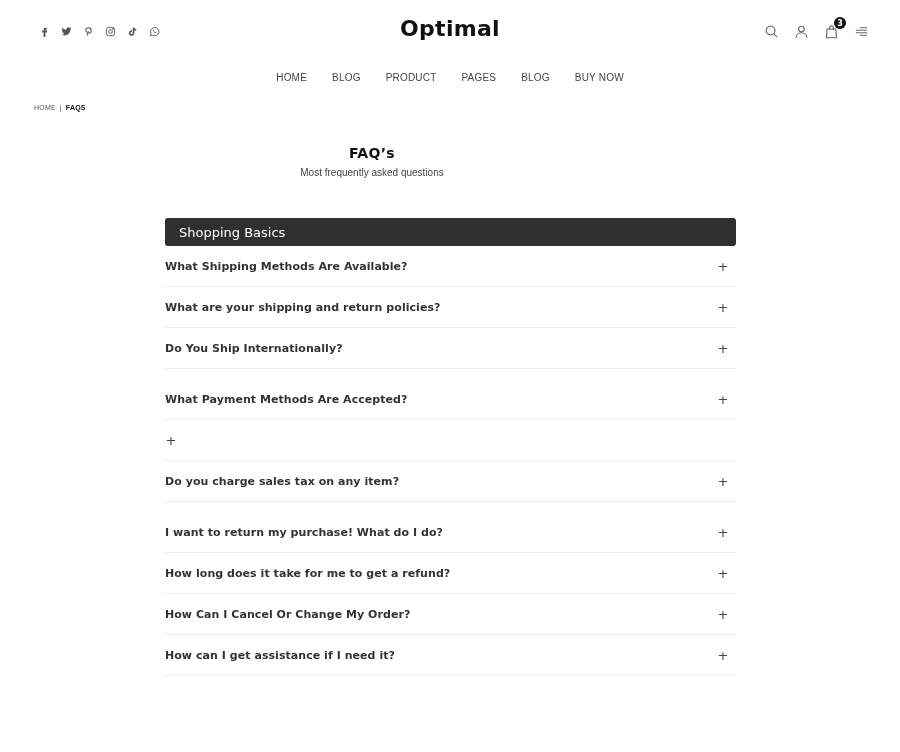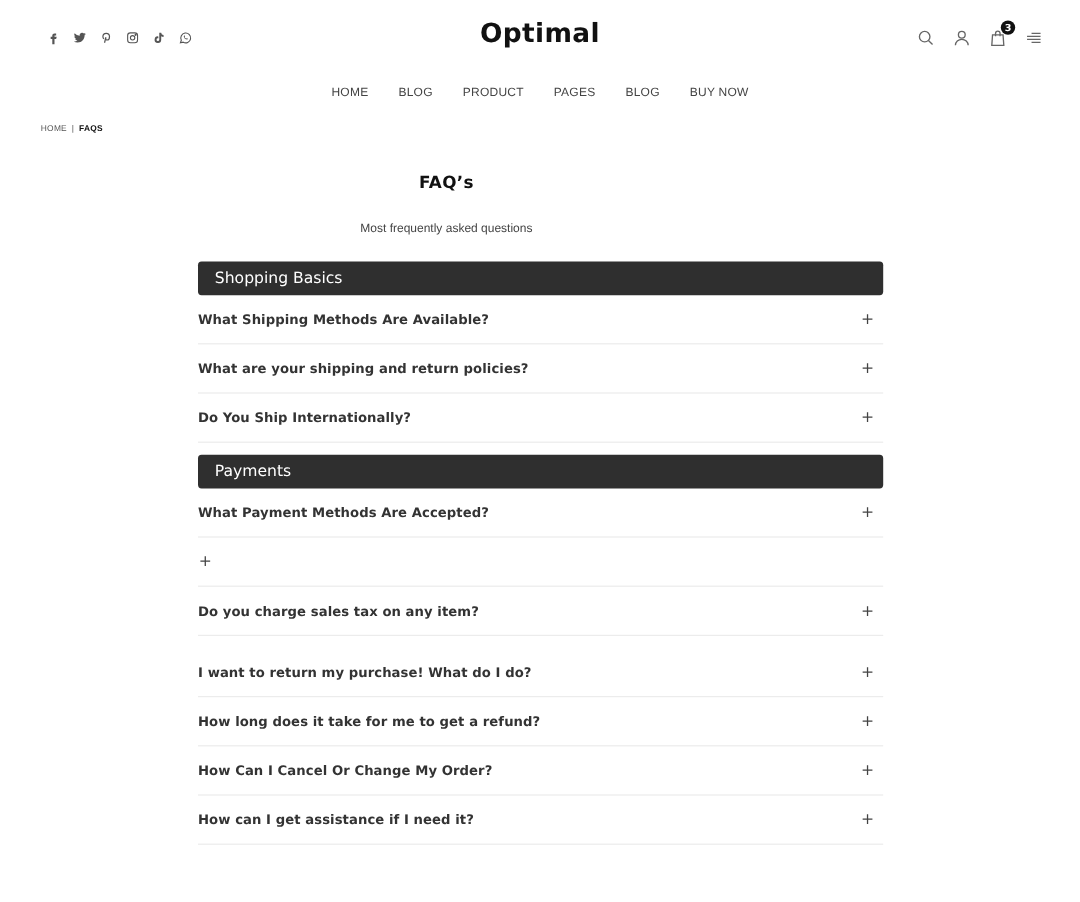--- a/index.html
+++ b/index.html
@@ -19,21 +19,21 @@
     .cart-badge { position: absolute; top: -5px; right: -6px; width: 12px; height: 12px; border-radius: 50%; background: #111; color: #fff; font-size: 8px; font-weight: bold; display: flex; align-items: center; justify-content: center; font-family: "DejaVu Sans", sans-serif; }
 
     .mainnav { position: absolute; top: 72px; left: 0; width: 900px; display: flex; justify-content: center; gap: 0; }
     .mainnav a { font-family: "Liberation Sans", sans-serif; font-size: 10px; color: #444; text-decoration: none; padding: 0 12.5px; letter-spacing: 0.2px; }
 
     .breadcrumb { position: absolute; top: 104px; left: 34px; font-family: "Liberation Sans", sans-serif; font-size: 7px; color: #555; display: flex; gap: 4px; align-items: center; letter-spacing: 0.2px; }
     .breadcrumb .current { font-weight: bold; color: #111; }
 
     .page-head { position: absolute; top: 145px; left: 0; width: 744px; text-align: center; }
     .page-title { font-family: "DejaVu Sans", sans-serif; font-size: 14px; font-weight: bold; color: #111; letter-spacing: 0.3px; }
-    .page-sub { font-family: "Liberation Sans", sans-serif; font-size: 10px; color: #444; margin-top: 24px; }
+    .page-sub { font-family: "Liberation Sans", sans-serif; font-size: 10px; color: #444; margin-top: 6px; }
 
     .faq-wrap { position: absolute; top: 218px; left: 165px; width: 571px; }
     .faq-section { margin-bottom: 10px; }
     .faq-section-title { background: #2f2f2f; color: #fff; height: 28px; border-radius: 3px; padding: 3px 14px; display: flex; align-items: center; font-family: "DejaVu Sans", sans-serif; font-size: 13px; font-weight: 500; }
     .faq-item { height: 41px; border-bottom: 1px solid #ececec; display: flex; align-items: center; justify-content: space-between; padding-right: 7px; }
     .faq-q { font-family: "DejaVu Sans", sans-serif; font-size: 11px; color: #333; font-weight: 600; letter-spacing: 0.05px; text-align: center; }
     .faq-plus { font-family: "DejaVu Sans", sans-serif; font-size: 13px; color: #444; width: 12px; text-align: center; }
   </style>
 </head>
 <body>
@@ -138,21 +138,20 @@
       <span class="faq-q">What are your shipping and return policies?</span>
       <span class="faq-plus">+</span>
     </div>
     <div class="faq-item">
       <span class="faq-q">Do You Ship Internationally?</span>
       <span class="faq-plus">+</span>
     </div>
   </div>
 
   <div class="faq-section">
-    <div class="faq-section-title">Payments</div>
     <div class="faq-item">
       <span class="faq-q">What Payment Methods Are Accepted?</span>
       <span class="faq-plus">+</span>
     </div>
     <div class="faq-item">
       <span class="faq-plus">+</span>
     </div>
     <div class="faq-item">
       <span class="faq-q">Do you charge sales tax on any item?</span>
       <span class="faq-plus">+</span>

